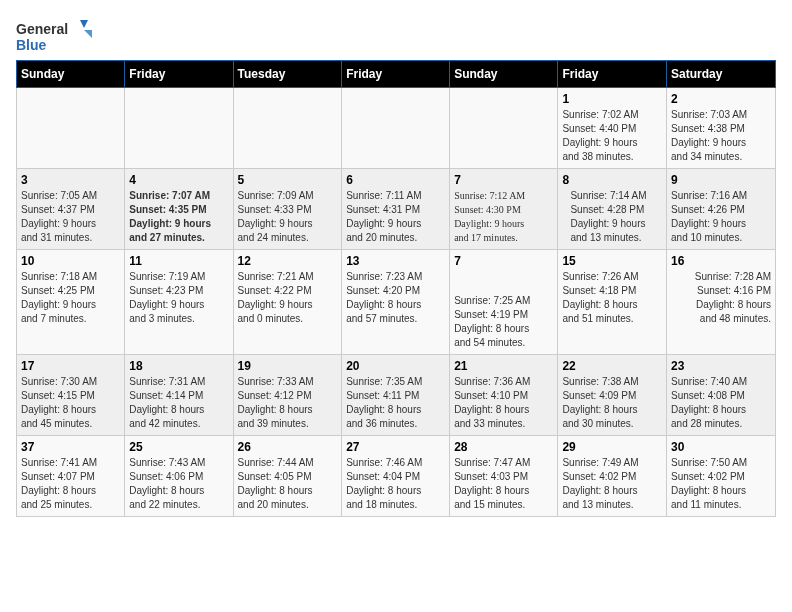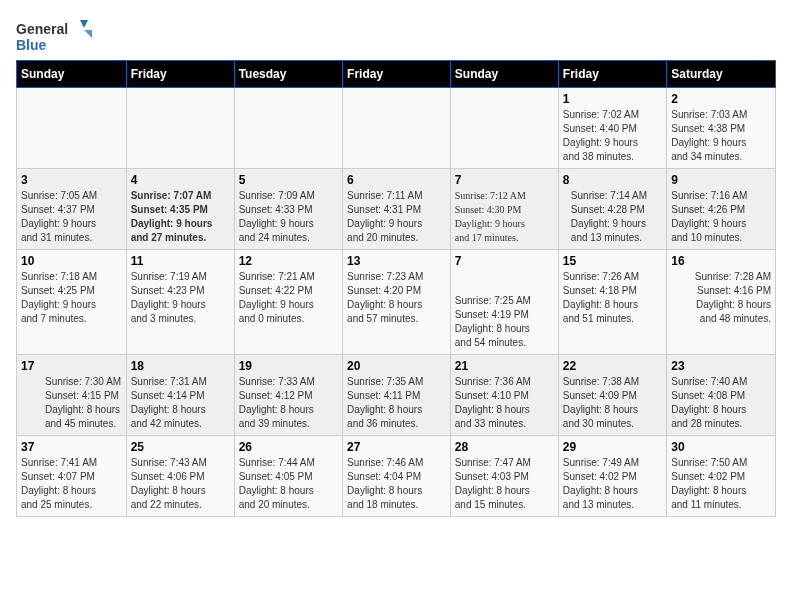--- a/index.html
+++ b/index.html
@@ -227,21 +227,21 @@
           <span class="day-number">16</span>
           <div class="day-info" style="white-space: pre-line; text-align: right;">Sunrise: 7:28 AM
 Sunset: 4:16 PM
 Daylight: 8 hours
 and 48 minutes.</div>
         </td>
       </tr>
       <tr>
         <td>
           <span class="day-number">17</span>
-          <div class="day-info" style="white-space: pre-line; margin-left: 24px;">Sunrise: 7:30 AM
+          <div class="day-info" style="white-space: pre-line;">Sunrise: 7:30 AM
 Sunset: 4:15 PM
 Daylight: 8 hours
 and 45 minutes.</div>
         </td>
         <td>
           <span class="day-number">18</span>
           <div class="day-info" style="white-space: pre-line;">Sunrise: 7:31 AM
 Sunset: 4:14 PM
 Daylight: 8 hours
 and 42 minutes.</div>

